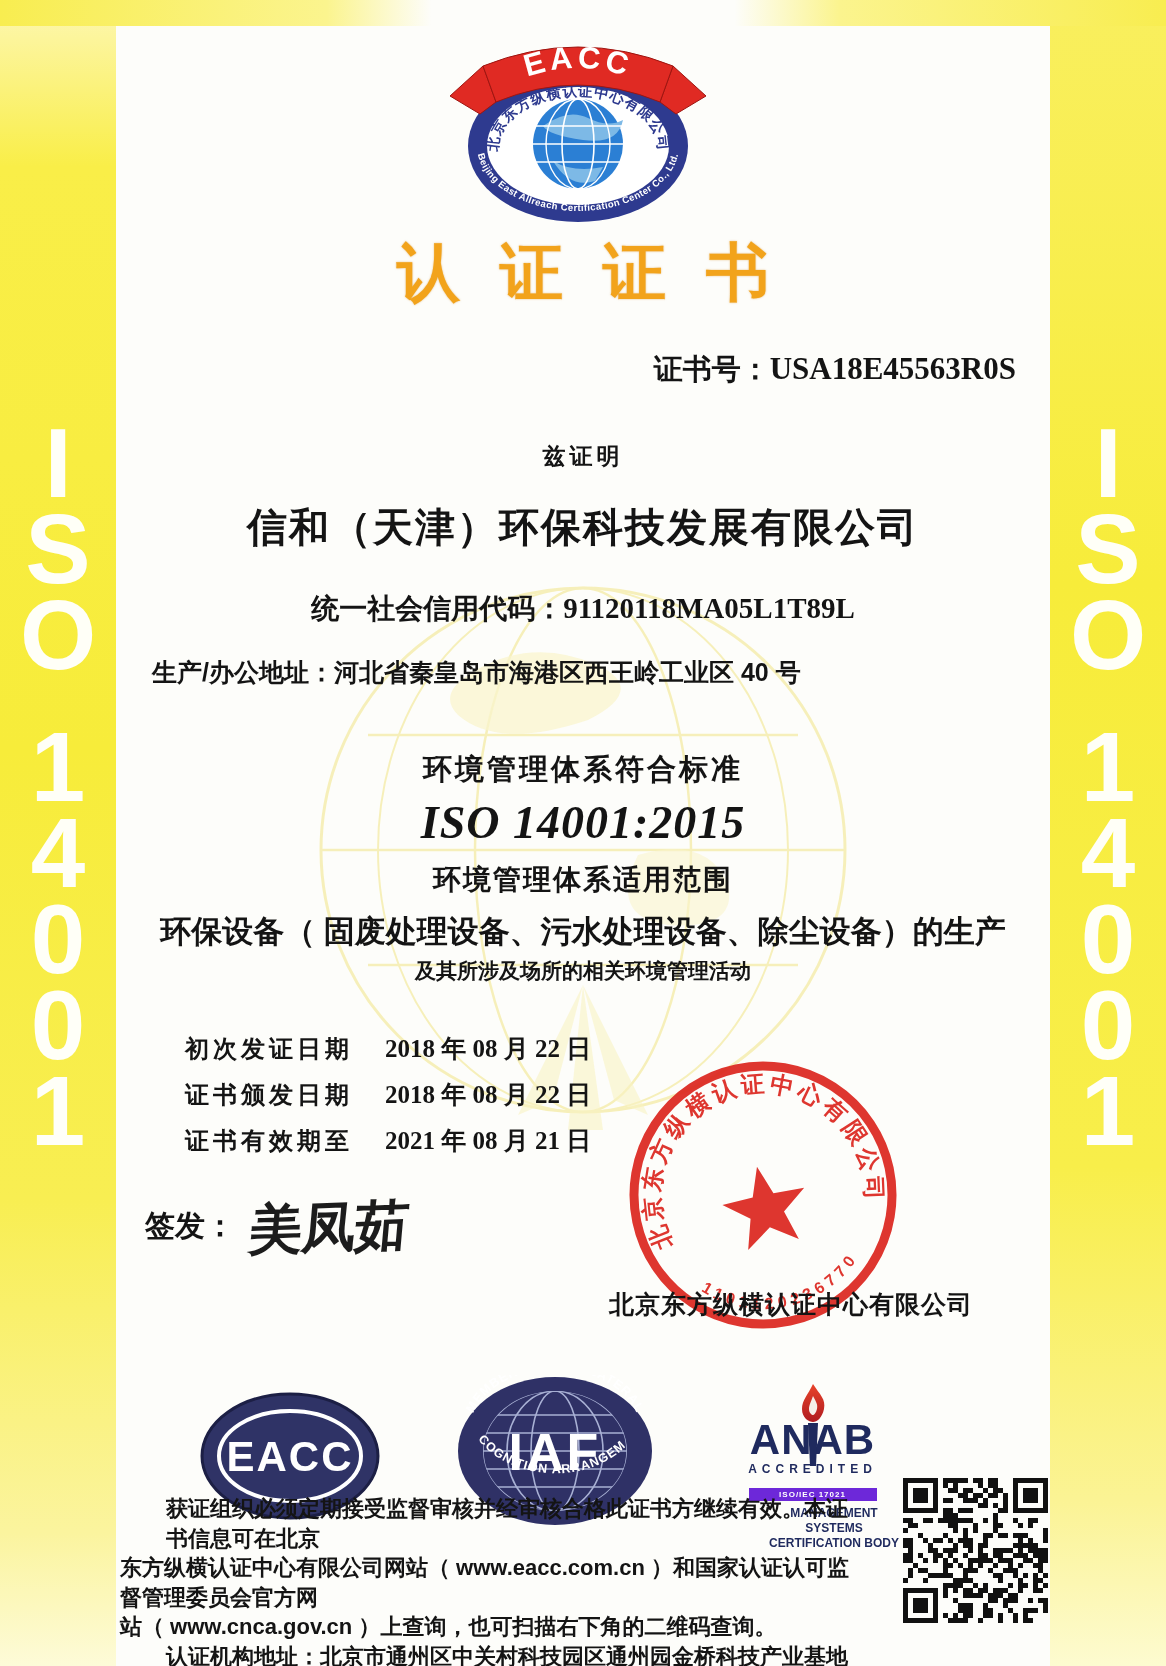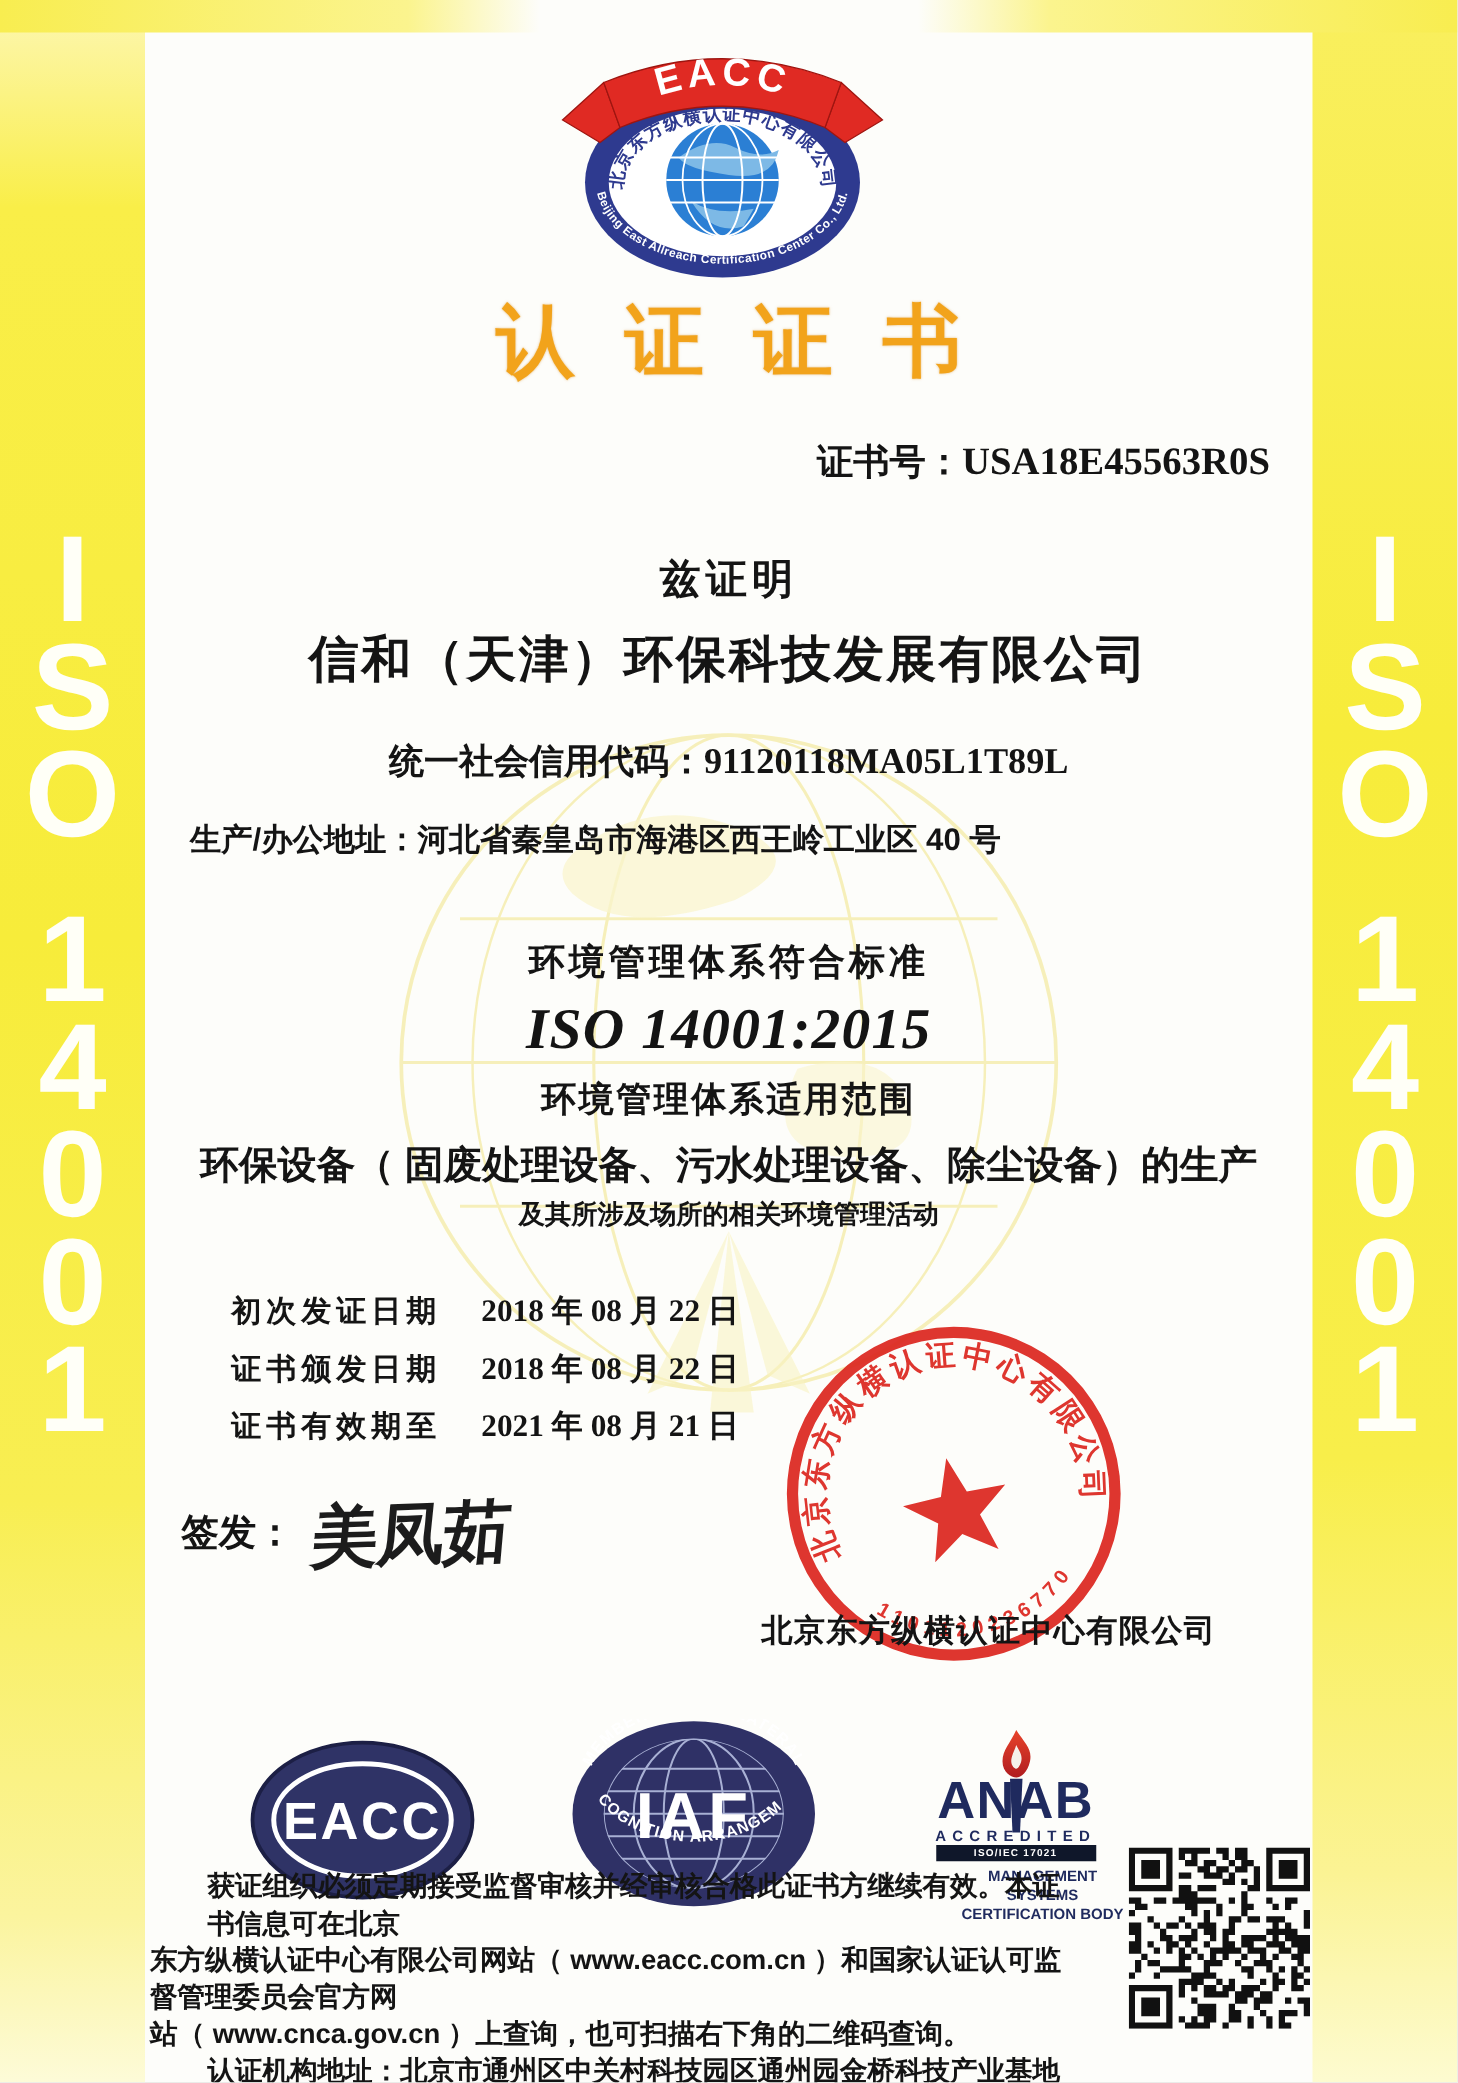--- a/index.html
+++ b/index.html
@@ -19,21 +19,21 @@
   .top-strip{position:absolute;top:0;left:0;right:0;height:26px;
      background:linear-gradient(90deg,#f8ed50 0%,#fbf48e 28%,rgba(255,255,255,0) 37%,rgba(255,255,255,0) 63%,#fbf48e 72%,#f8ed50 100%);}
   
   .watermark{position:absolute;left:218px;top:555px;opacity:.5;pointer-events:none;}
   
   .centercol{position:absolute;left:116px;width:934px;text-align:center;}
   .cert-title{top:230px;font-size:63px;font-weight:800;color:#F2A31B;letter-spacing:40px;text-indent:40px;
               text-shadow:0 0 2px rgba(205,125,5,.55);}
   .cert-no{position:absolute;top:350px;right:150px;font-size:29px;font-weight:700;}
   .cert-no .val{font-family:"Liberation Serif",serif;font-size:31px;}
-  .statement{top:441px;font-size:33px;font-weight:800;letter-spacing:4px;}
+  .statement{top:441px;font-size:23px;font-weight:800;letter-spacing:4px;}
   .company{top:500px;font-size:40px;font-weight:800;letter-spacing:2px;}
   .credit{top:590px;font-size:28px;font-weight:800;}
   .credit .val{font-family:"Liberation Serif",serif;font-size:29px;font-weight:700;}
   .addr{position:absolute;left:152px;top:650px;width:880px;text-align:left;
         font-size:25px;font-weight:800;line-height:45px;}
   .std-head{top:750px;font-size:29px;font-weight:800;letter-spacing:3px;}
   .std-code{top:796px;font-family:"Liberation Serif",serif;font-size:46px;font-weight:600;letter-spacing:1px;font-style:italic;}
   .scope-head{top:861px;font-size:28px;font-weight:800;letter-spacing:2px;}
   .scope1{top:911px;font-size:31px;font-weight:800;}
   .scope2{top:957px;font-size:21px;font-weight:800;}
@@ -51,21 +51,21 @@
   .issuer{position:absolute;left:600px;top:1288px;width:382px;text-align:center;
           font-size:25px;font-weight:800;letter-spacing:1px;}
   
   .eacc-oval{position:absolute;left:198px;top:1390px;}
   .iaf{position:absolute;left:455px;top:1375px;}
   .anab{position:absolute;left:725px;top:1382px;width:175px;text-align:center;color:#1f2a5e;}
   .anab-torch{position:relative;height:52px;}
   .anab-torch svg{position:absolute;left:50%;transform:translateX(-50%);top:0;}
   .anab-name{font-size:42px;font-weight:800;letter-spacing:1px;line-height:40px;margin-top:-14px;}
   .anab-accred{font-size:12px;font-weight:700;letter-spacing:5px;margin-top:2px;}
-  .anab-bar{width:128px;margin:0 auto 0;background:#0f172a;color:#fff;font-size:8px;font-weight:700;
+  .anab-bar{width:128px;margin:12px auto 0;background:#6d28d9;color:#fff;font-size:8px;font-weight:700;
             height:13px;line-height:13px;letter-spacing:1px;}
   .anab-ms{font-size:12px;font-weight:800;line-height:15px;margin-top:5px;padding-left:43px;}
   
   .footer{position:absolute;left:120px;top:1494px;width:745px;text-align:left;
           font-size:22px;font-weight:700;line-height:29.5px;}
   .footer .indent{padding-left:46px;}
   .qr{position:absolute;left:903px;top:1478px;}
 </style>
 </head>
 <body>

